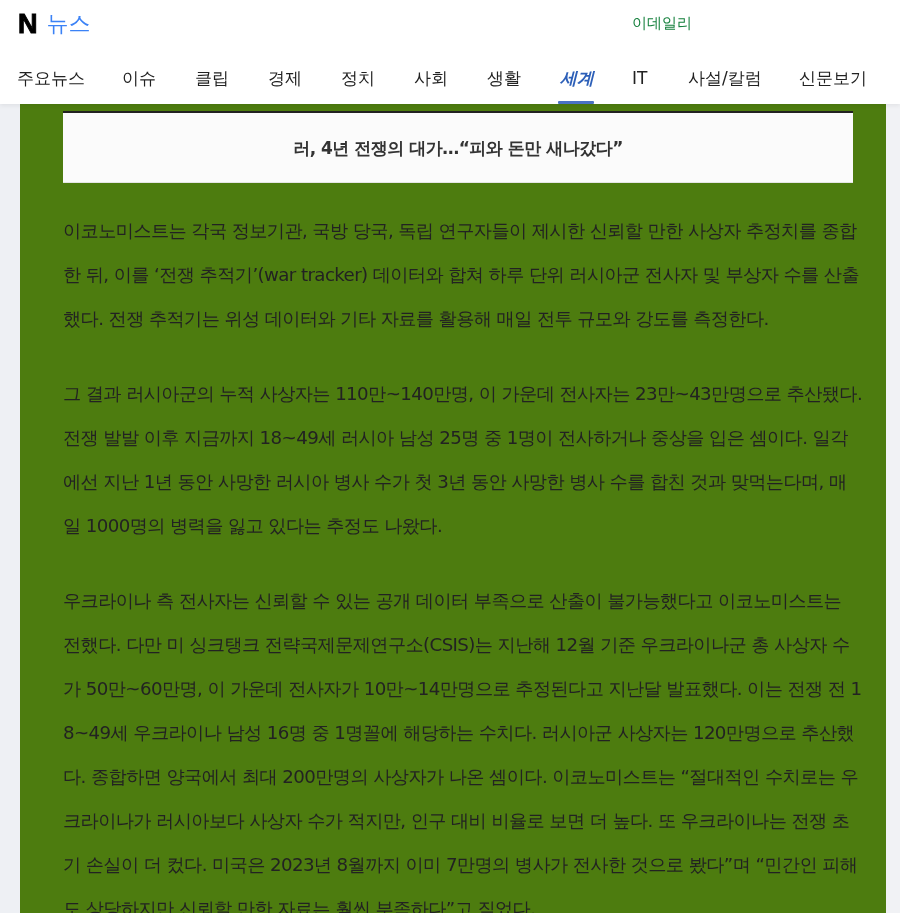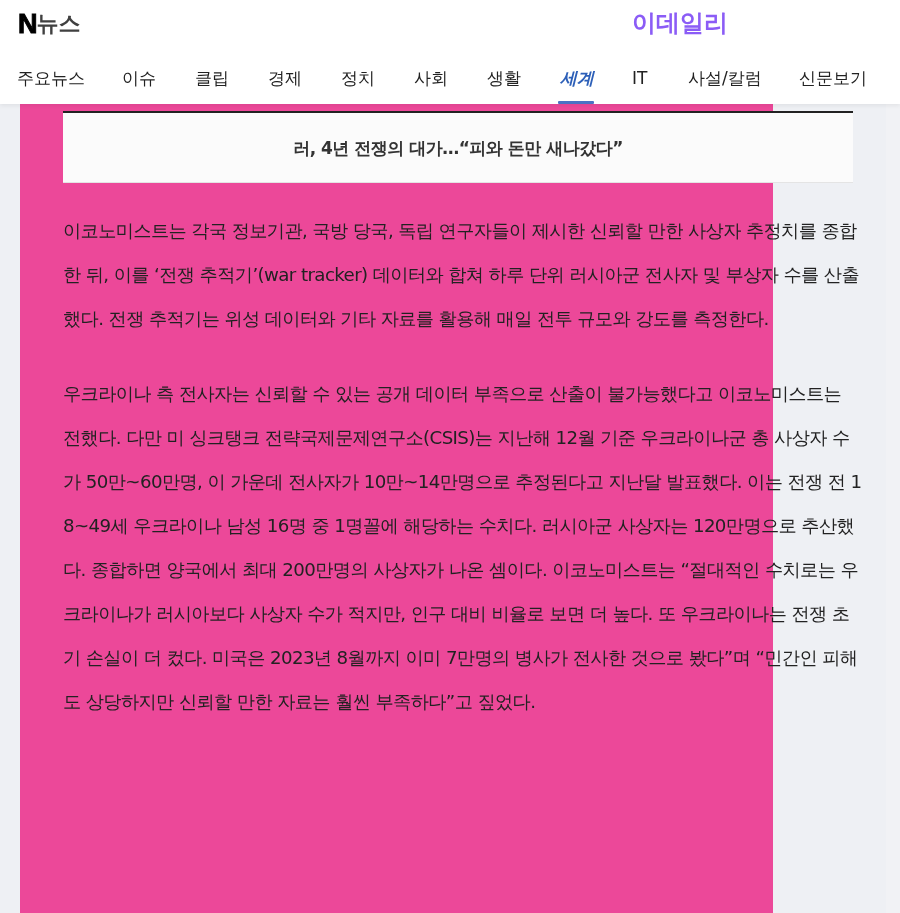--- a/index.html
+++ b/index.html
@@ -14,40 +14,40 @@
   .brand-row { position: relative; height: 50px; }
   .logo {
     position: absolute; left: 18px; top: 10px; display: flex; align-items: center;
   }
   .logo-n {
     font-family: "Liberation Sans", sans-serif; font-weight: 900; font-size: 27px;
     color: #000; letter-spacing: -1px; line-height: 28px;
     -webkit-text-stroke: 1px #000;
   }
   .logo-text {
-    font-size: 22px; font-weight: bold; color: #404040; line-height: 28px;
+    font-size: 22px; font-weight: normal; color: #3b82f6; margin-left: 10px; line-height: 28px;
   }
   .press-name {
-    position: absolute; left: 632px; top: 11px; font-size: 24px; font-weight: bold; color: #8b5cf6;
+    position: absolute; left: 632px; top: 11px; font-size: 15px; font-weight: normal; color: #15803d;
     line-height: 24px;
   }
   .nav { position: absolute; left: 0; top: 58px; height: 46px; width: 808px; }
   .nav-item {
     position: absolute; top: 8px; font-size: 17px; color: #222; line-height: 24px;
     white-space: nowrap; cursor: pointer;
   }
   .nav-item.active { color: #2c5fb8; font-weight: bold; font-style: italic; }
   .nav-underline {
     position: absolute; top: 43px; left: 558px; width: 36px; height: 3px;
     background: #4a72c4; border-radius: 1px;
   }
 
   .page {
-    position: absolute; left: 20px; top: 104px; width: 753px; height: 809px;
-    background: #ec4899;
+    position: absolute; left: 20px; top: 104px; width: 866px; height: 809px;
+    background: #4d7c0f;
   }
   .rightbar {
     position: absolute; left: 886px; top: 104px; width: 14px; height: 809px; background: #f1f2f5;
   }
 
   .subhead-box {
     position: absolute; left: 43px; top: 7px; width: 790px; height: 72px;
     background: #fbfbfb;
     border-top: 2px solid #222; border-bottom: 1px solid #e4e4e4;
   }
@@ -88,16 +88,17 @@
     <div class="nav-underline"></div>
   </div>
 </div>
 
 <div class="page">
   <div class="subhead-box">
     <div class="subhead">러, 4년 전쟁의 대가…“피와 돈만 새나갔다”</div>
   </div>
   <div class="body-text">
     <p class="para">이코노미스트는 각국 정보기관, 국방 당국, 독립 연구자들이 제시한 신뢰할 만한 사상자 추정치를 종합한 뒤, 이를 ‘전쟁 추적기’(war tracker) 데이터와 합쳐 하루 단위 러시아군 전사자 및 부상자 수를 산출했다. 전쟁 추적기는 위성 데이터와 기타 자료를 활용해 매일 전투 규모와 강도를 측정한다.</p>
+    <p class="para">그 결과 러시아군의 누적 사상자는 110만~140만명, 이 가운데 전사자는 23만~43만명으로 추산됐다. 전쟁 발발 이후 지금까지 18~49세 러시아 남성 25명 중 1명이 전사하거나 중상을 입은 셈이다. 일각에선 지난 1년 동안 사망한 러시아 병사 수가 첫 3년 동안 사망한 병사 수를 합친 것과 맞먹는다며, 매일 1000명의 병력을 잃고 있다는 추정도 나왔다.</p>
     <p class="para">우크라이나 측 전사자는 신뢰할 수 있는 공개 데이터 부족으로 산출이 불가능했다고 이코노미스트는 전했다. 다만 미 싱크탱크 전략국제문제연구소(CSIS)는 지난해 12월 기준 우크라이나군 총 사상자 수가 50만~60만명, 이 가운데 전사자가 10만~14만명으로 추정된다고 지난달 발표했다. 이는 전쟁 전 18~49세 우크라이나 남성 16명 중 1명꼴에 해당하는 수치다. 러시아군 사상자는 120만명으로 추산했다. 종합하면 양국에서 최대 200만명의 사상자가 나온 셈이다. 이코노미스트는 “절대적인 수치로는 우크라이나가 러시아보다 사상자 수가 적지만, 인구 대비 비율로 보면 더 높다. 또 우크라이나는 전쟁 초기 손실이 더 컸다. 미국은 2023년 8월까지 이미 7만명의 병사가 전사한 것으로 봤다”며 “민간인 피해도 상당하지만 신뢰할 만한 자료는 훨씬 부족하다”고 짚었다.</p>
   </div>
 </div>
 <div class="rightbar"></div>
 
 </body></html>

